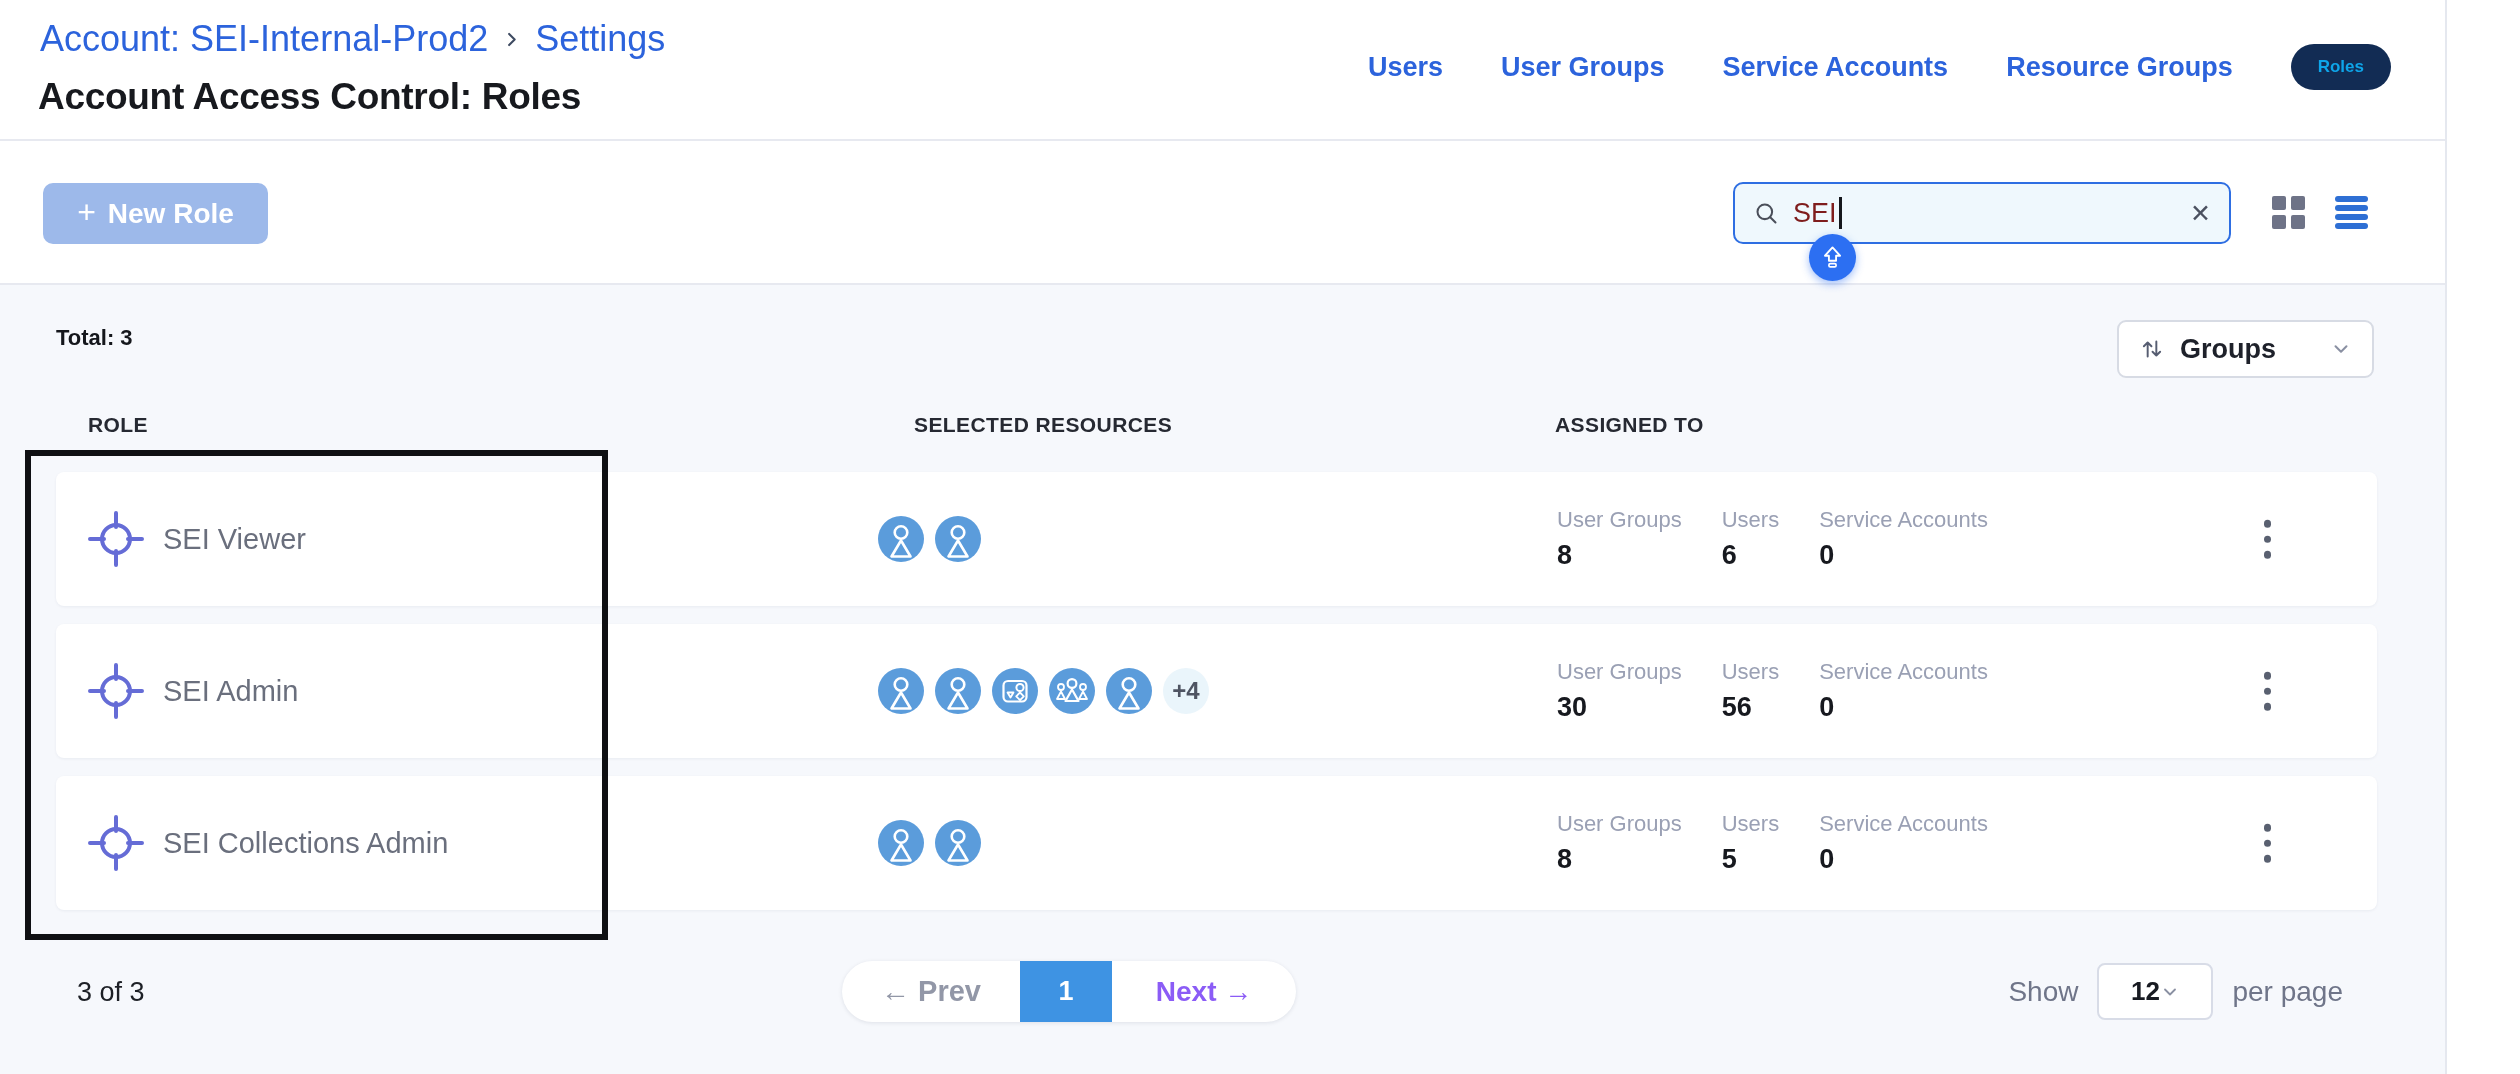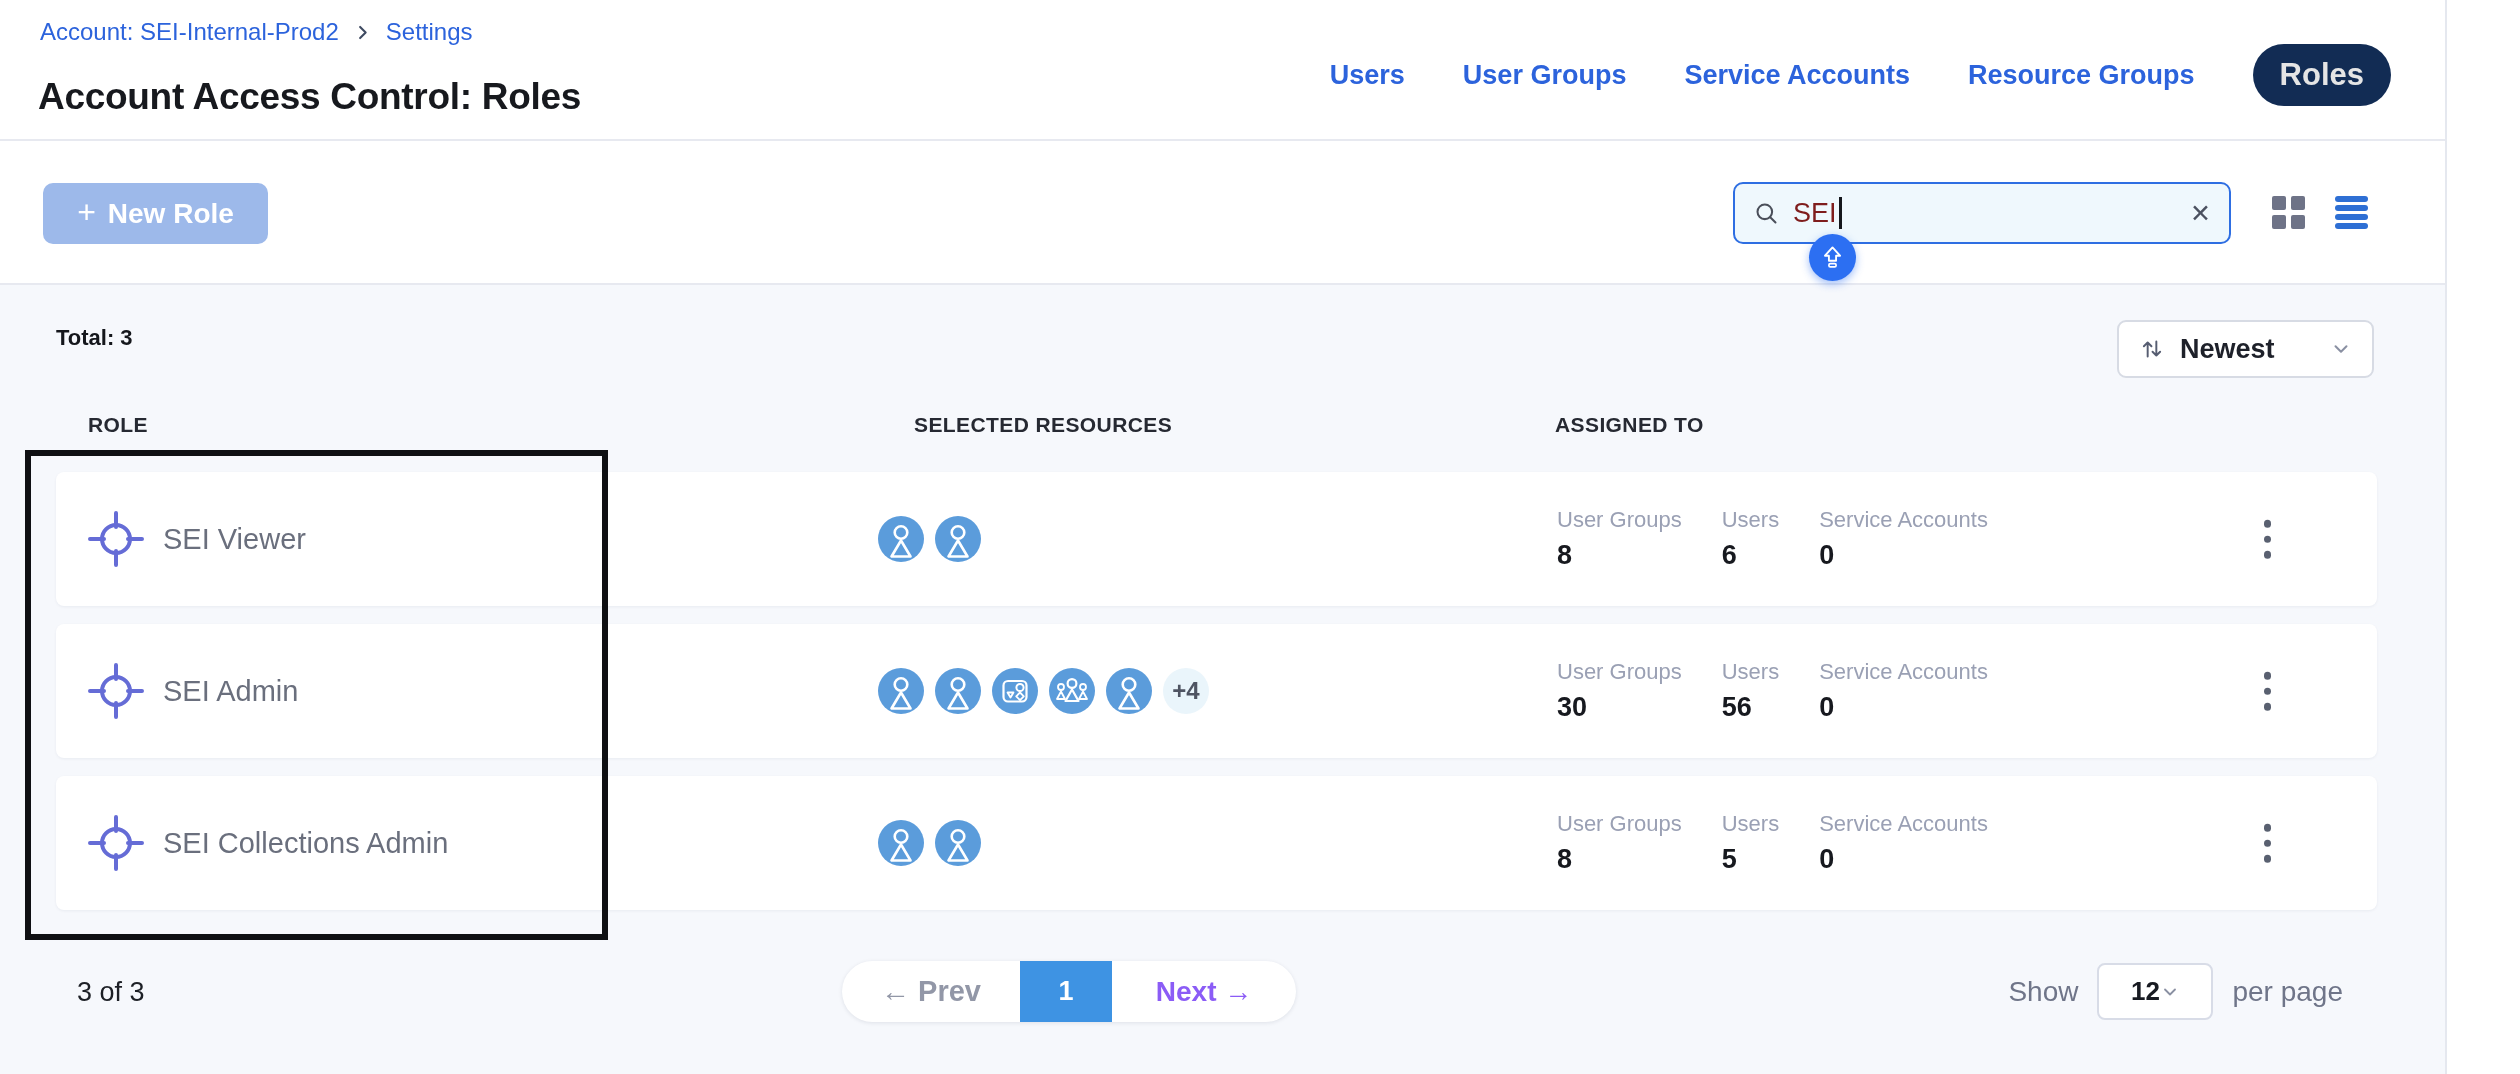--- a/index.html
+++ b/index.html
@@ -5,27 +5,27 @@
   * { margin:0; padding:0; box-sizing:border-box; }
   html,body { background:#ffffff; }
   .page {
     position:relative; width:2520px; height:1074px; overflow:hidden;
     font-family:"Liberation Sans","DejaVu Sans",sans-serif; background:#ffffff;
   }
   .main-panel { position:absolute; left:0; top:0; width:2447px; height:1074px; border-right:2px solid #e5e8ef; background:#fff; }
 
   
   .header { position:relative; height:141px; background:#fff; border-bottom:2px solid #e7e9f0; }
-  .breadcrumb { position:absolute; left:40px; top:18px; display:flex; align-items:center; gap:14px; font-size:24px; color:#2c63dc; }
+  .breadcrumb { position:absolute; left:40px; top:18px; display:flex; align-items:center; gap:14px; font-size:36px; color:#2c63dc; }
   .crumb { cursor:pointer; }
   .crumb-sep { display:flex; align-items:center; }
   .page-title { position:absolute; left:38px; top:76px; font-size:37px; font-weight:700; color:#17191e; letter-spacing:-0.3px; }
   .nav { position:absolute; right:54px; top:44px; display:flex; align-items:center; gap:58px; }
   .nav-link { font-size:27px; font-weight:600; color:#2c63dc; cursor:pointer; }
-  .nav-pill { background:#122c54; color:#e5e5e5; font-size:31px; font-weight:600; padding:13px 27px; border-radius:999px; cursor:pointer; }
+  .nav-pill { background:#122c54; color:#0ea5e9; font-size:17px; font-weight:600; padding:13px 27px; border-radius:999px; cursor:pointer; }
 
   
   .toolbar { position:relative; height:144px; background:#fff; border-bottom:2px solid #e7e9f0; }
   .btn-new-role { position:absolute; left:43px; top:42px; width:225px; height:61px; background:#9db9ea; border:none; border-radius:10px;
     color:#fff; font-family:inherit; font-size:28px; font-weight:700; display:flex; align-items:center; justify-content:center; gap:12px; cursor:pointer; }
   .btn-new-role .plus { font-size:32px; font-weight:400; margin-top:-3px; }
   .search-box { position:absolute; left:1733px; top:41px; width:498px; height:62px; background:#eff8fd; border:2px solid #2e6ee2; border-radius:10px;
     display:flex; align-items:center; padding:0 18px; cursor:text; }
   .search-text { margin-left:13px; font-size:27px; color:#7f1d1d; }
   .search-caret { width:3px; height:32px; background:#15171c; margin-left:2px; }
@@ -180,21 +180,21 @@
 
     <div class="content">
       <div class="total">Total: 3</div>
 
       <div class="sort-btn">
         <span>
             <svg width="26" height="26">
               <use href="#ic-updown"></use>
             </svg>
           </span>
-        <span class="sort-label">Newest</span>
+        <span class="sort-label">Groups</span>
         <span class="chev">
             <svg width="22" height="22">
               <use href="#ic-chevdown"></use>
             </svg>
           </span>
       </div>
 
       <div class="col-headers">
         <span class="col-role">ROLE</span>
         <span class="col-res">SELECTED RESOURCES</span>

